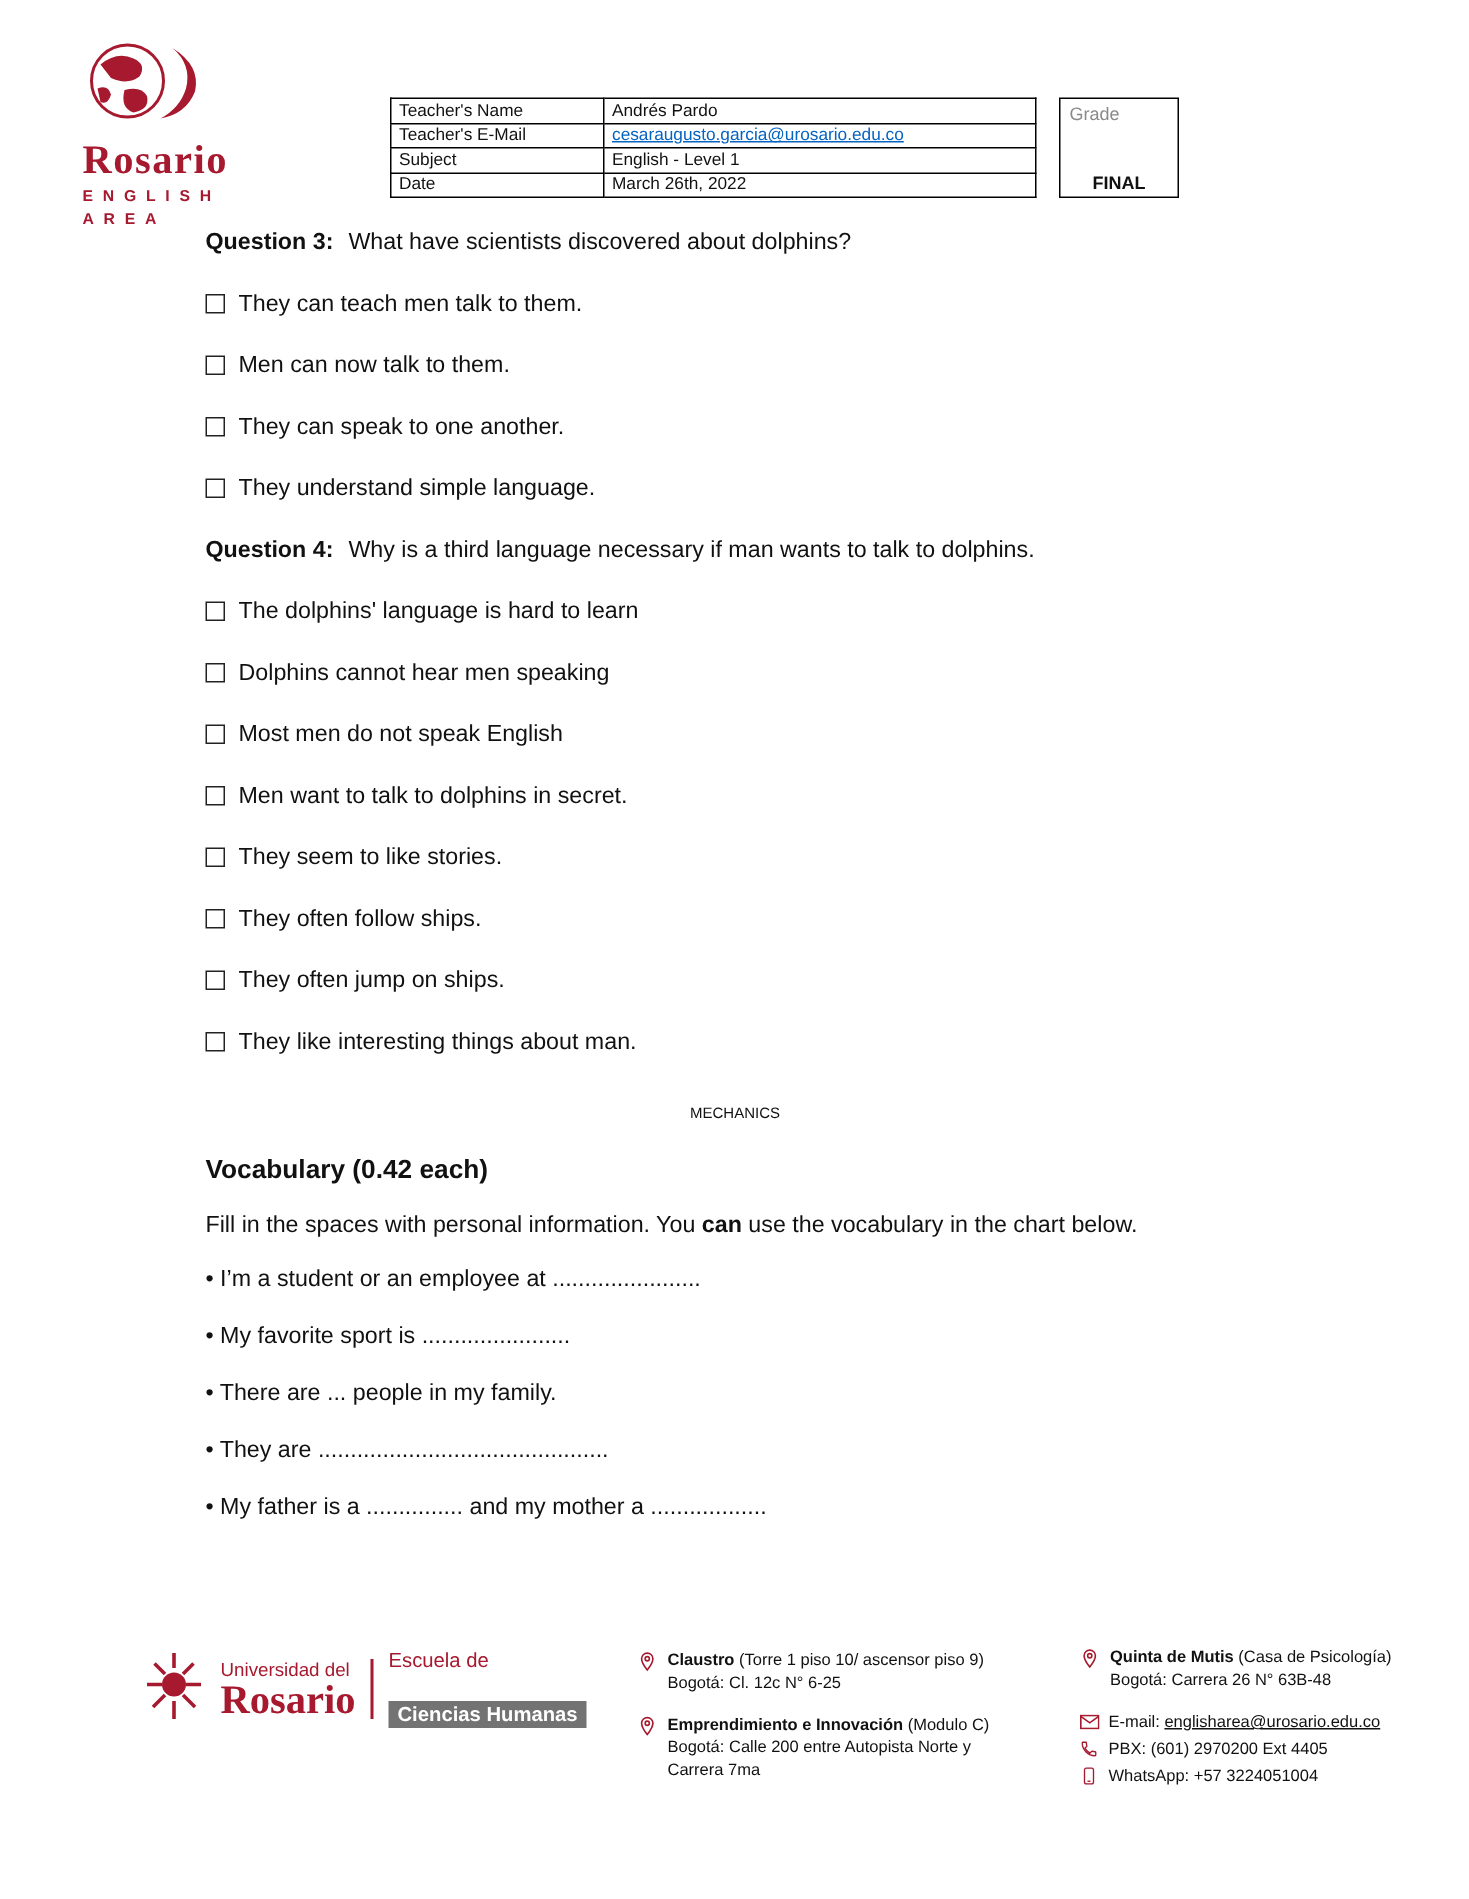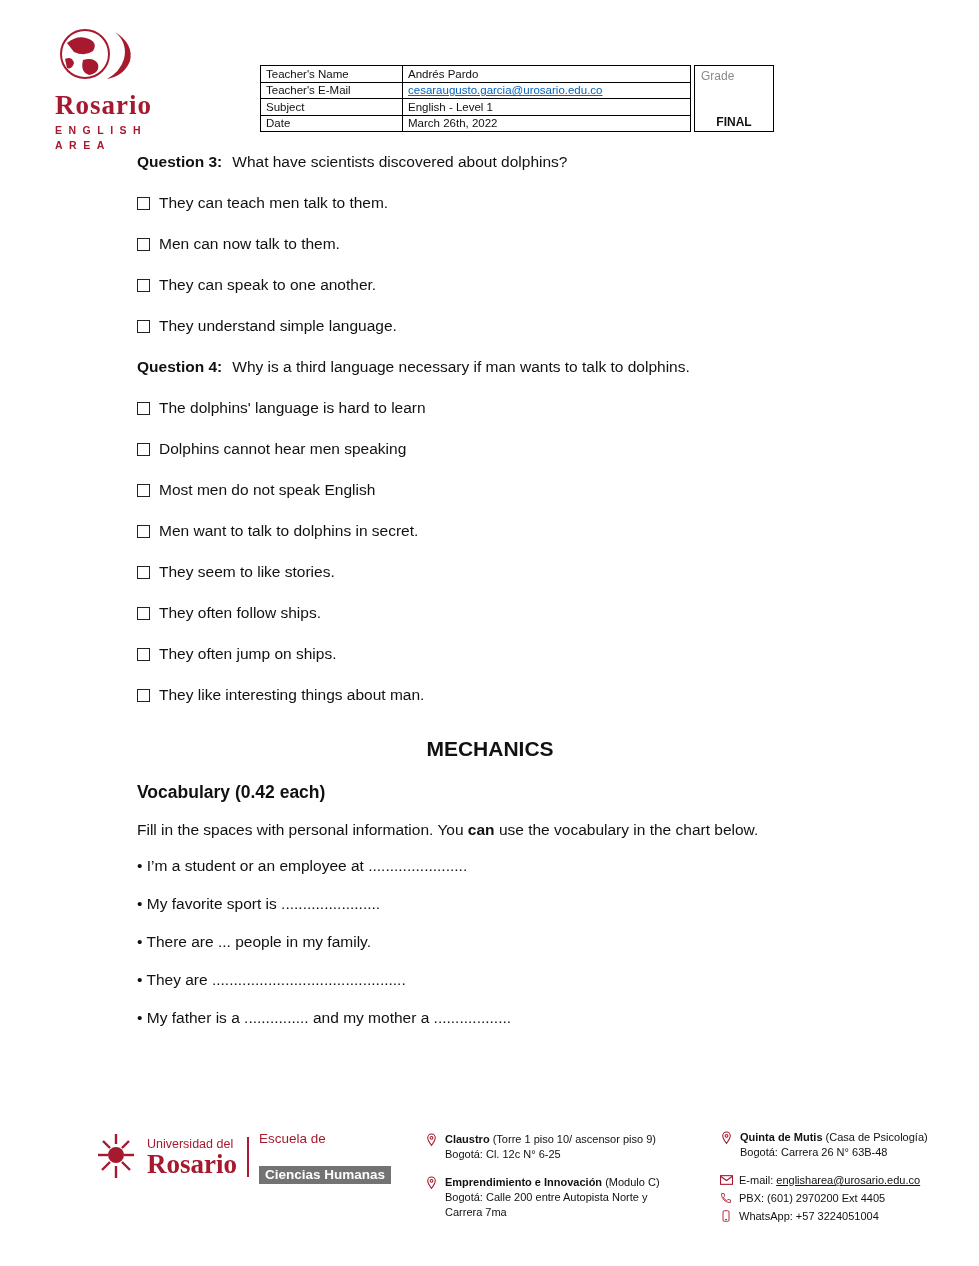--- a/index.html
+++ b/index.html
@@ -9,21 +9,21 @@
     font-family:"Liberation Sans", sans-serif; color:#111;
     overflow:hidden;
   }
 
   
   .top-logo { position:absolute; left:55px; top:26px; width:110px; text-align:left; }
   .top-logo .wordmark { font-family:"Liberation Serif", serif; font-weight:bold; color:#a6192e; font-size:27px; letter-spacing:1px; margin-top:2px; }
   .top-logo .area-line { color:#a6192e; font-size:10.5px; letter-spacing:6.5px; margin-top:3px; font-weight:bold; }
 
   
-  .info-wrap { position:absolute; left:260px; top:65px; display:flex; }
+  .info-wrap { position:absolute; left:260px; top:65px; display:flex;gap:12px; }
   table.info { border-collapse:collapse; font-size:11.5px; }
   table.info td { border:1px solid #000; padding:1px 5px; height:16.5px; vertical-align:middle; }
   td.lbl { width:142px; }
   td.val { width:288px; }
   .link-blue { color:#0563c1; text-decoration:underline; cursor:pointer; }
   .grade-box {
     width:80px; border:1px solid #000; border-left:1px solid #000; margin-left:3px;
     display:flex; flex-direction:column; justify-content:space-between; padding:3px 6px 2px;
   }
   .grade-label { color:#8a8a8a; font-size:12px; }
@@ -32,28 +32,28 @@
   
   .content { position:absolute; left:137px; top:134px; width:672px; }
   p.question { margin:17px 0 19px; font-size:15.5px; line-height:22px; }
   p.question:first-child { margin-top:17px; }
   .q-label { font-weight:bold; margin-right:10px; }
   p.option { margin:0 0 19px; font-size:15.5px; line-height:22px; }
   .checkbox {
     display:inline-block; width:13px; height:13px; border:1.5px solid #222;
     margin-right:9px; vertical-align:-2px; background:#fff;
   }
-  p.mechanics { margin:31px 0 14px; width:706px; text-align:center; font-weight:bold; font-size:21px; }
+  p.mechanics { margin:31px 0 14px; width:706px; text-align:center; font-weight:normal; font-size:10px; }
   p.vocab-title { margin:21px 0 15px; font-weight:bold; font-size:17.5px; }
   p.instructions { margin:0 0 14px; font-size:15.5px; line-height:23px; max-width:648px; }
   p.bullet { margin:0 0 16px; font-size:15.5px; line-height:22px; }
   .bold { font-weight:bold; }
 
   
-  .footer { position:absolute; left:0; top:1120px; width:858px; height:120px; font-size:11px; }
+  .footer { position:absolute; left:0; top:1088px; width:858px; height:120px; font-size:11px; }
   .f-logo { position:absolute; left:93px; top:10px; display:flex; align-items:center; }
   .f-logo .ur-text { margin-left:8px; }
   .f-logo .u-del { color:#a6192e; font-size:12.5px; }
   .f-logo .u-ros { color:#a6192e; font-family:"Liberation Serif", serif; font-weight:bold; font-size:27px; line-height:26px; }
   .f-divider { width:2px; height:40px; background:#a6192e; margin:0 10px; }
   .f-school .s1 { color:#a6192e; font-weight:normal; font-size:13.5px; }
   .f-school .s2 { color:#fff; background:#737373; font-weight:bold; font-size:13.5px; padding:1px 6px 2px; margin-top:20px; display:inline-block; }
 
   .f-col-mid { position:absolute; left:425px; top:12px; width:258px; }
   .f-col-right { position:absolute; left:720px; top:10px; width:230px; }

